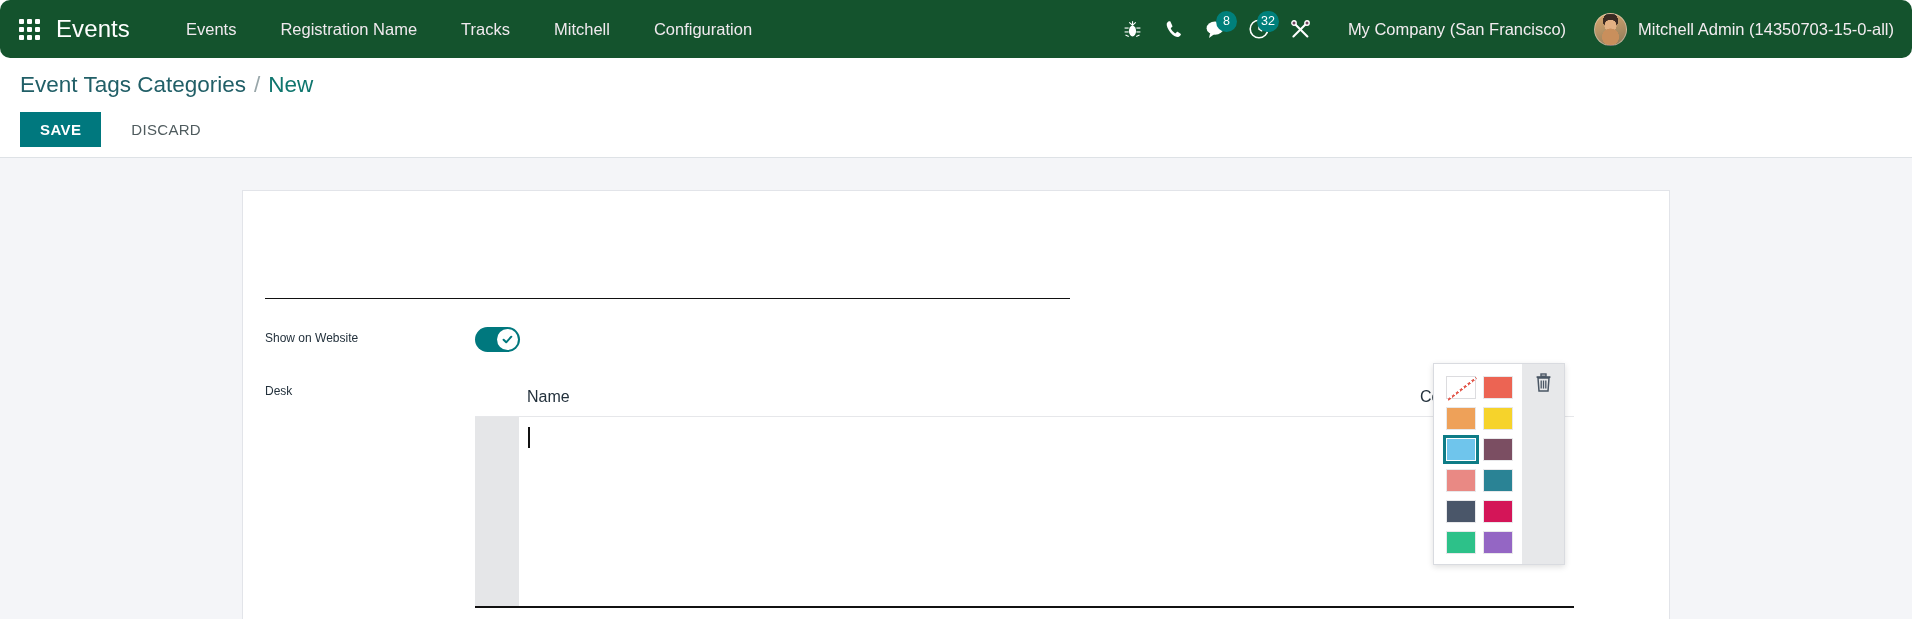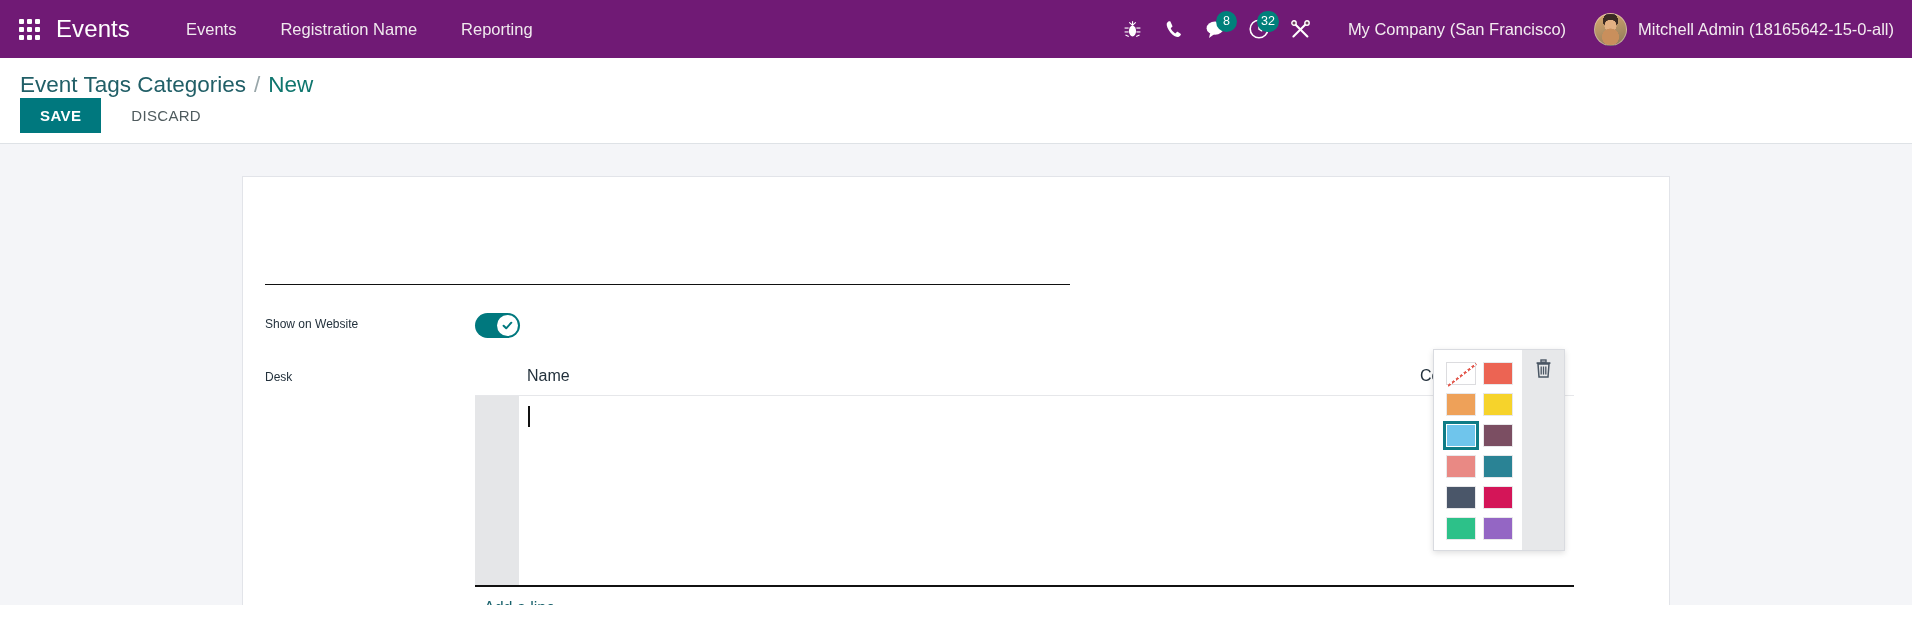--- a/index.html
+++ b/index.html
@@ -6,26 +6,27 @@
   html, body {
     width: 1912px; height: 636px;
     background: #ffffff;
     font-family: "Liberation Sans", sans-serif;
     overflow: hidden;
   }
 
   
   .navbar {
     height: 58px;
-    background: #701a75;
+    background: #14532d;
     display: flex;
     align-items: center;
     padding: 0 18px 0 12px;
     color: #ffffff;
     position: relative;
+    border-radius: 10px;
   }
   .apps-grid {
     width: 34px; height: 34px;
     display: grid;
     grid-template-columns: repeat(3, 5px);
     grid-template-rows: repeat(3, 5px);
     gap: 3px;
     align-content: center;
     justify-content: center;
     cursor: pointer;
@@ -103,20 +104,21 @@
 
   
   .control-panel {
     background: #ffffff;
     border-bottom: 1px solid #dee2e6;
     padding: 14px 20px 10px 20px;
   }
   .breadcrumb {
     font-size: 22.5px;
     color: #0d5c63;
+    margin-bottom: 14px;
     display: flex; align-items: baseline;
   }
   .bc-root { color: #215f67; cursor: pointer; }
   .bc-sep { color: #98a6a9; margin: 0 8px; font-weight: 300; }
   .bc-current { color: #0f766e; }
   .btn-row { display: flex; align-items: flex-end; }
   .btn-save {
     background: #00787e;
     color: #ffffff;
     border: none;
@@ -195,21 +197,21 @@
     top: 2px; right: 2px;
     width: 21px; height: 21px;
     background: #ffffff;
     border-radius: 50%;
     display: flex; align-items: center; justify-content: center;
   }
   .toggle .knob svg { display: block; }
 
   
   .o2m { flex: 1; margin-top: -6px; }
-  .o2m-table { width: 1099px; border-collapse: collapse; table-layout: fixed; }
+  .o2m-table { width: 1099px; border-collapse: collapse; table-layout: fixed; margin-top: 7px; }
   .o2m-table th {
     font-size: 16px;
     font-weight: 400;
     color: #23313c;
     text-align: left;
     padding: 3px 8px 10px 8px;
     border-bottom: 1px solid #e6e7ea;
     vertical-align: bottom;
   }
   th.col-handle { width: 44px; padding: 0; }
@@ -330,21 +332,23 @@
       <i></i>
       <i></i>
       <i></i>
   </div>
 
   <div class="brand">Events</div>
 
   <div class="menus">
     <div class="menu-item">Events</div>
     <div class="menu-item">Registration Name</div>
-    <div class="menu-item">Reporting</div>
+    <div class="menu-item">Tracks</div>
+    <div class="menu-item">Mitchell</div>
+    <div class="menu-item">Configuration</div>
   </div>
 
   <div class="nav-right">
 
     <div class="nav-icon" title="bug">
       <svg width="17" height="19" viewBox="0 0 17 19">
         <g fill="#ffffff">
           <ellipse cx="8.5" cy="11" rx="3.6" ry="5.4"></ellipse>
           <rect x="8" y="1.2" width="1.1" height="4"></rect>
           <path d="M5.2 2.4 L8.5 5.2 L11.8 2.4" stroke="#ffffff" stroke-width="1.1" fill="none"></path>
@@ -389,21 +393,21 @@
         </g>
         <circle cx="3" cy="3" r="2.2" fill="#71435f" stroke="#ffffff" stroke-width="1.4"></circle>
         <circle cx="16" cy="3" r="2.2" fill="#71435f" stroke="#ffffff" stroke-width="1.4"></circle>
       </svg>
     </div>
 
     <div class="company-name">My Company (San Francisco)</div>
 
     <div class="user-zone">
       <div class="avatar"></div>
-      <span class="user-name">Mitchell Admin (18165642-15-0-all)</span>
+      <span class="user-name">Mitchell Admin (14350703-15-0-all)</span>
     </div>
   </div>
 </div>
 
 <div class="control-panel">
   <div class="breadcrumb">
     <span class="bc-root">Event Tags Categories</span>
     <span class="bc-sep">/</span>
     <span class="bc-current">New</span>
   </div>

